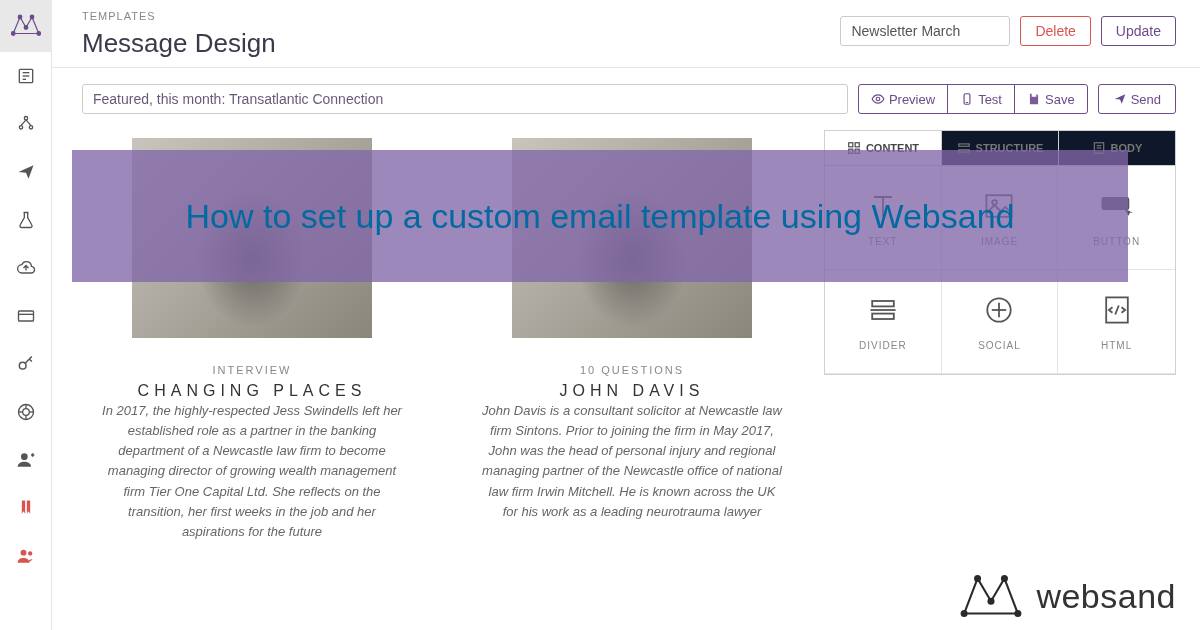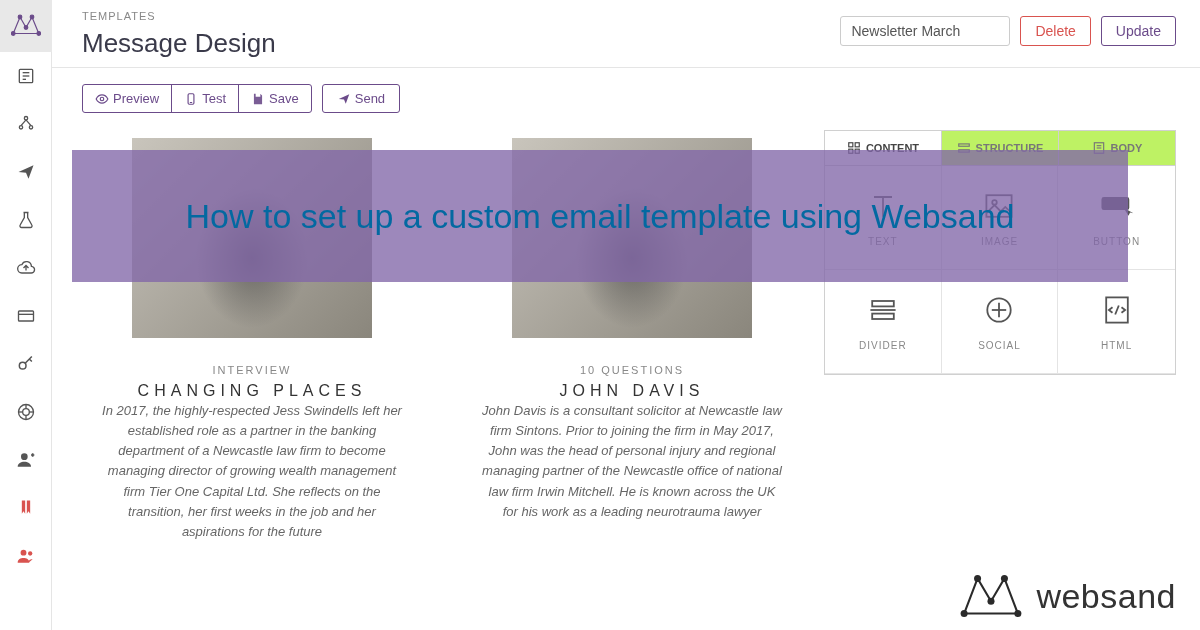--- a/index.html
+++ b/index.html
@@ -100,21 +100,21 @@
   
   .panel {
     position: absolute; right: 24px; top: 130px; width: 352px;
   }
   .panel-tabs {
     display: flex; border: 1px solid #d0d0d0; border-bottom: none;
   }
   .panel-tab {
     flex: 1; padding: 10px 4px; font-size: 11px; font-weight: 600; color: #777;
     display: flex; align-items: center; justify-content: center; gap: 5px;
-    background: #bef264; border-right: 1px solid #d0d0d0; cursor: pointer;
+    background: #0f172a; border-right: 1px solid #d0d0d0; cursor: pointer;
   }
   .panel-tab:last-child { border-right: none; }
   .panel-tab.active { background: #fff; color: #444; }
   .panel-grid {
     display: grid; grid-template-columns: repeat(3, 1fr);
     border: 1px solid #d0d0d0;
   }
   .tile {
     height: 104px; border-right: 1px solid #e4e4e4; border-bottom: 1px solid #e4e4e4;
     display: flex; flex-direction: column; align-items: center; justify-content: center;
@@ -237,20 +237,21 @@
   <div class="crumb">TEMPLATES</div>
   <h1 class="page-title">Message Design</h1>
   <div class="header-actions">
     <input class="title-input" value="Newsletter March" style="">
     <button class="btn red">Delete</button>
     <button class="btn purple">Update</button>
   </div>
 </header>
 
 <div class="toolbar">
+  <input class="subject" value="Featured, this month: Transatlantic Connection" style="">
   <div class="btn-group">
     <div class="mini">
       <svg class="ico" viewBox="0 0 24 24" fill="none" stroke="#6b4b8a" stroke-width="2">
           <path d="M2 12s3.5-7 10-7 10 7 10 7-3.5 7-10 7S2 12 2 12z"></path>
           <circle cx="12" cy="12" r="3"></circle>
         </svg>
       <span>Preview</span>
     </div>
     <div class="mini">
       <svg class="ico" viewBox="0 0 24 24" fill="none" stroke="#6b4b8a" stroke-width="2">

